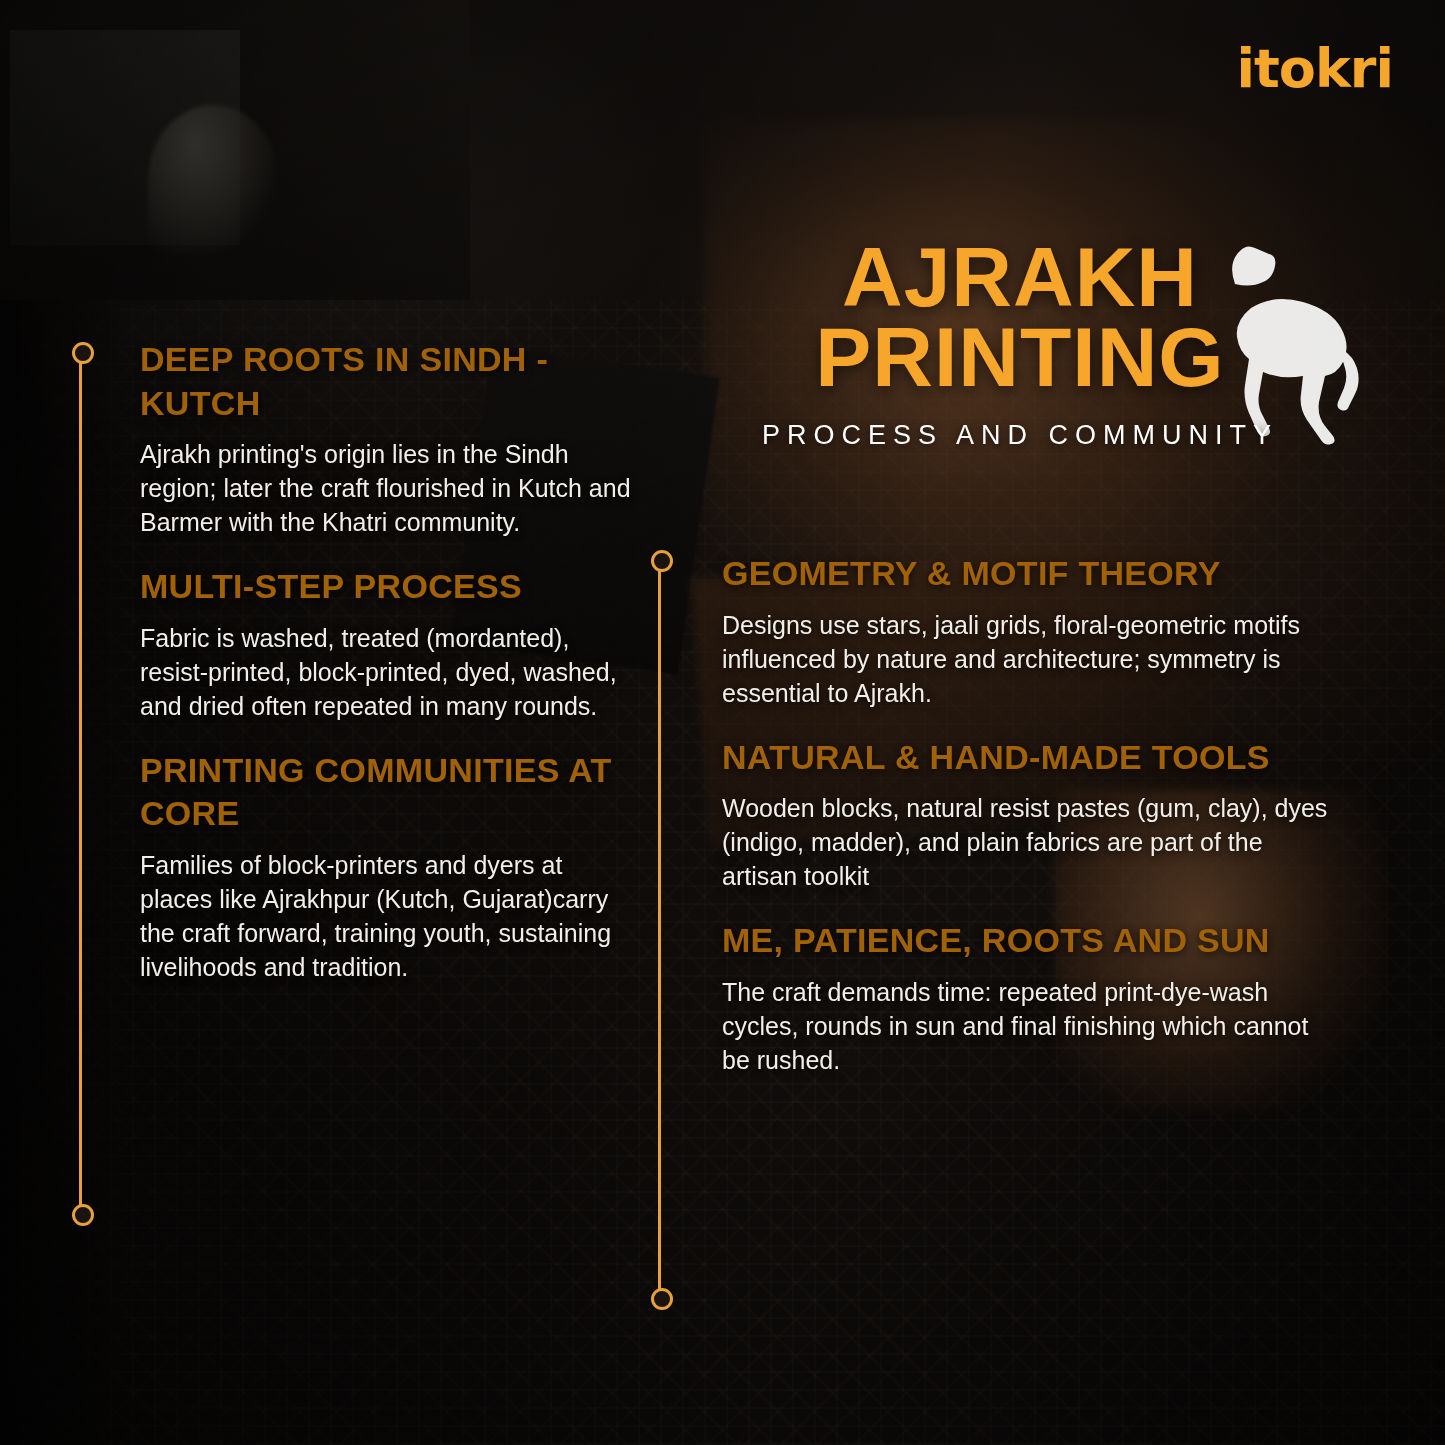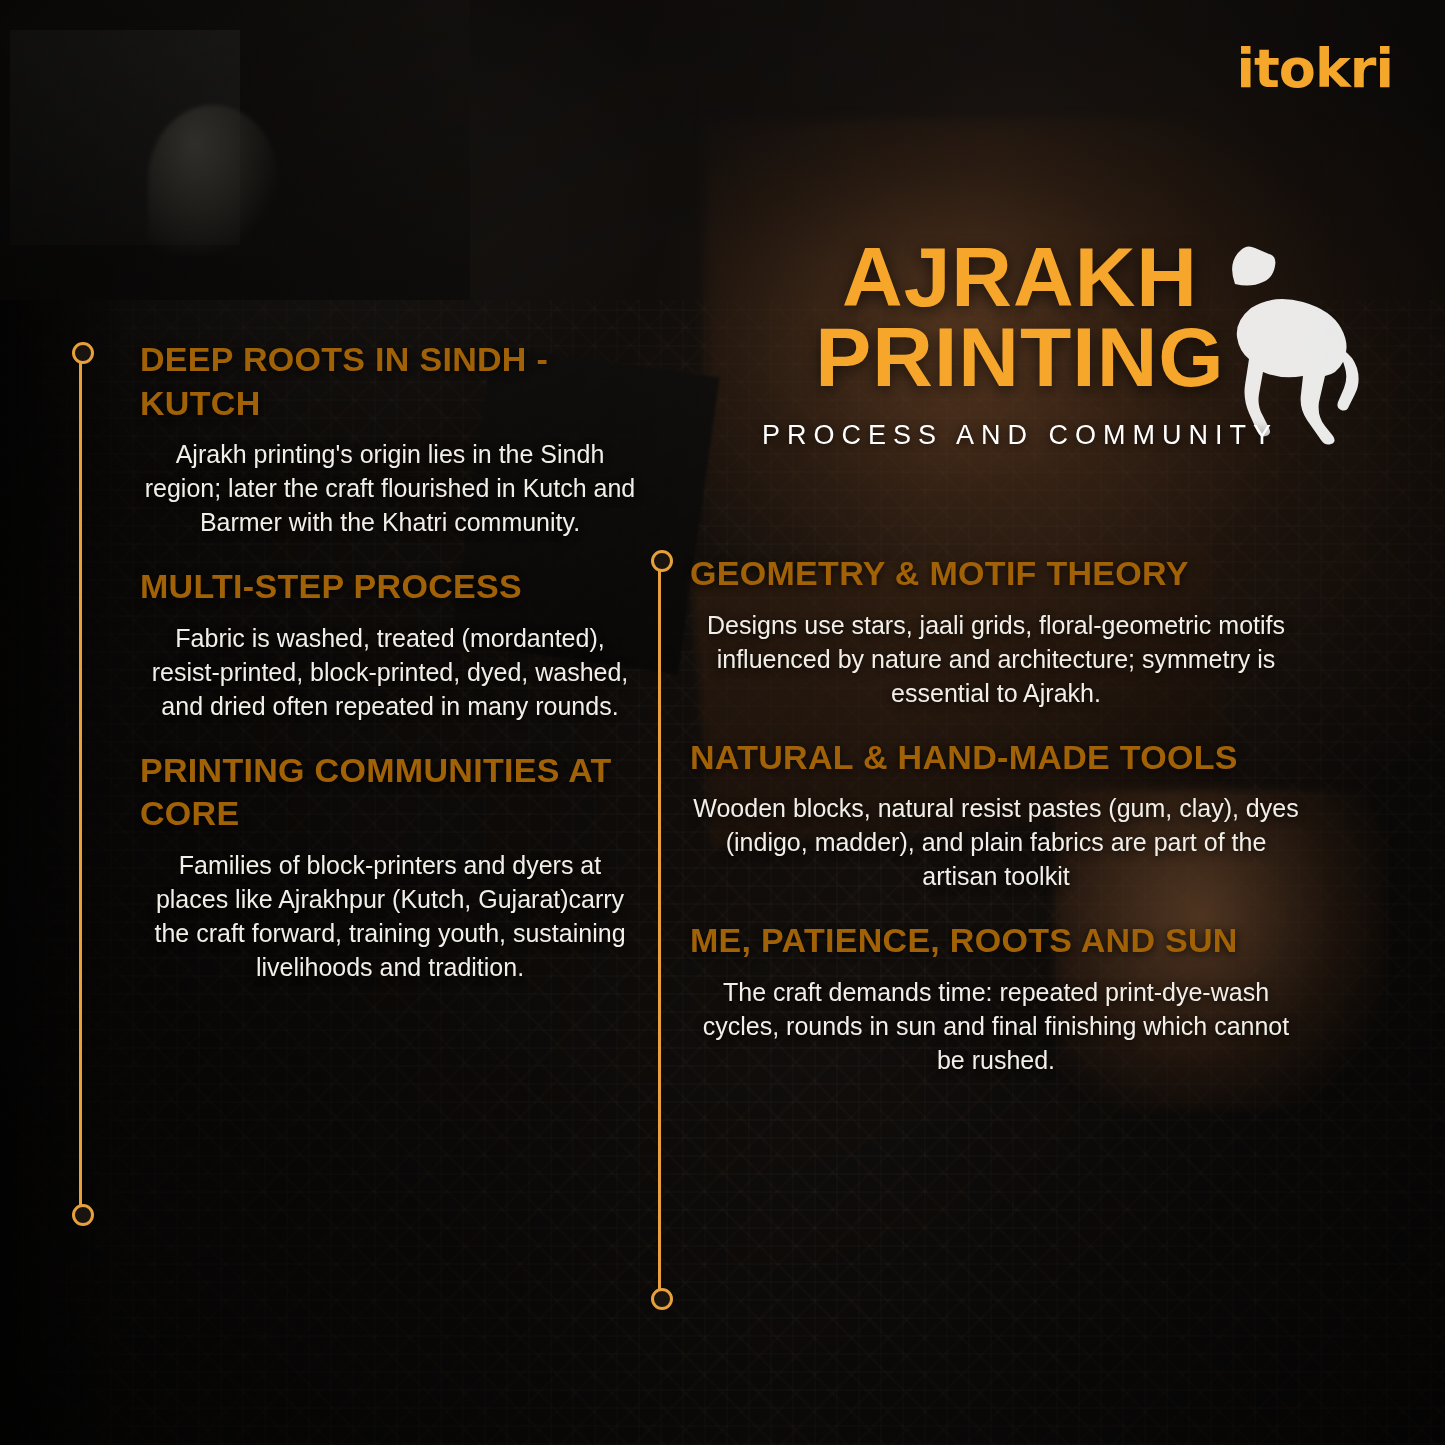--- a/index.html
+++ b/index.html
@@ -177,42 +177,41 @@
   .dot-r-bot { left: 651px; top: 1288px; }
 
   .col-left {
     position: absolute;
     left: 140px;
     top: 338px;
     width: 500px;
   }
   .col-right {
     position: absolute;
-    left: 690px;
+    left: 722px;
     top: 552px;
     width: 612px;
   }
 
   .sec { margin-bottom: 26px; }
   .sec h2 {
     margin: 0 0 12px 0;
     color: #a16207;
     font-size: 34px;
     font-weight: 800;
     line-height: 1.28;
     letter-spacing: 0.3px;
     text-shadow: 0 2px 8px rgba(0,0,0,0.75);
   }
   .sec p {
     margin: 0;
     color: #f2efe9;
     font-size: 25px;
     line-height: 1.36;
     text-shadow: 0 2px 8px rgba(0,0,0,0.8);
-    text-align: center;
   }
 </style>
 </head>
 <body>
 
 <div class="poster">
 
   <div class="bg"></div>
   <div class="fabric"></div>
   <div class="fabric-dark-strip"></div>

